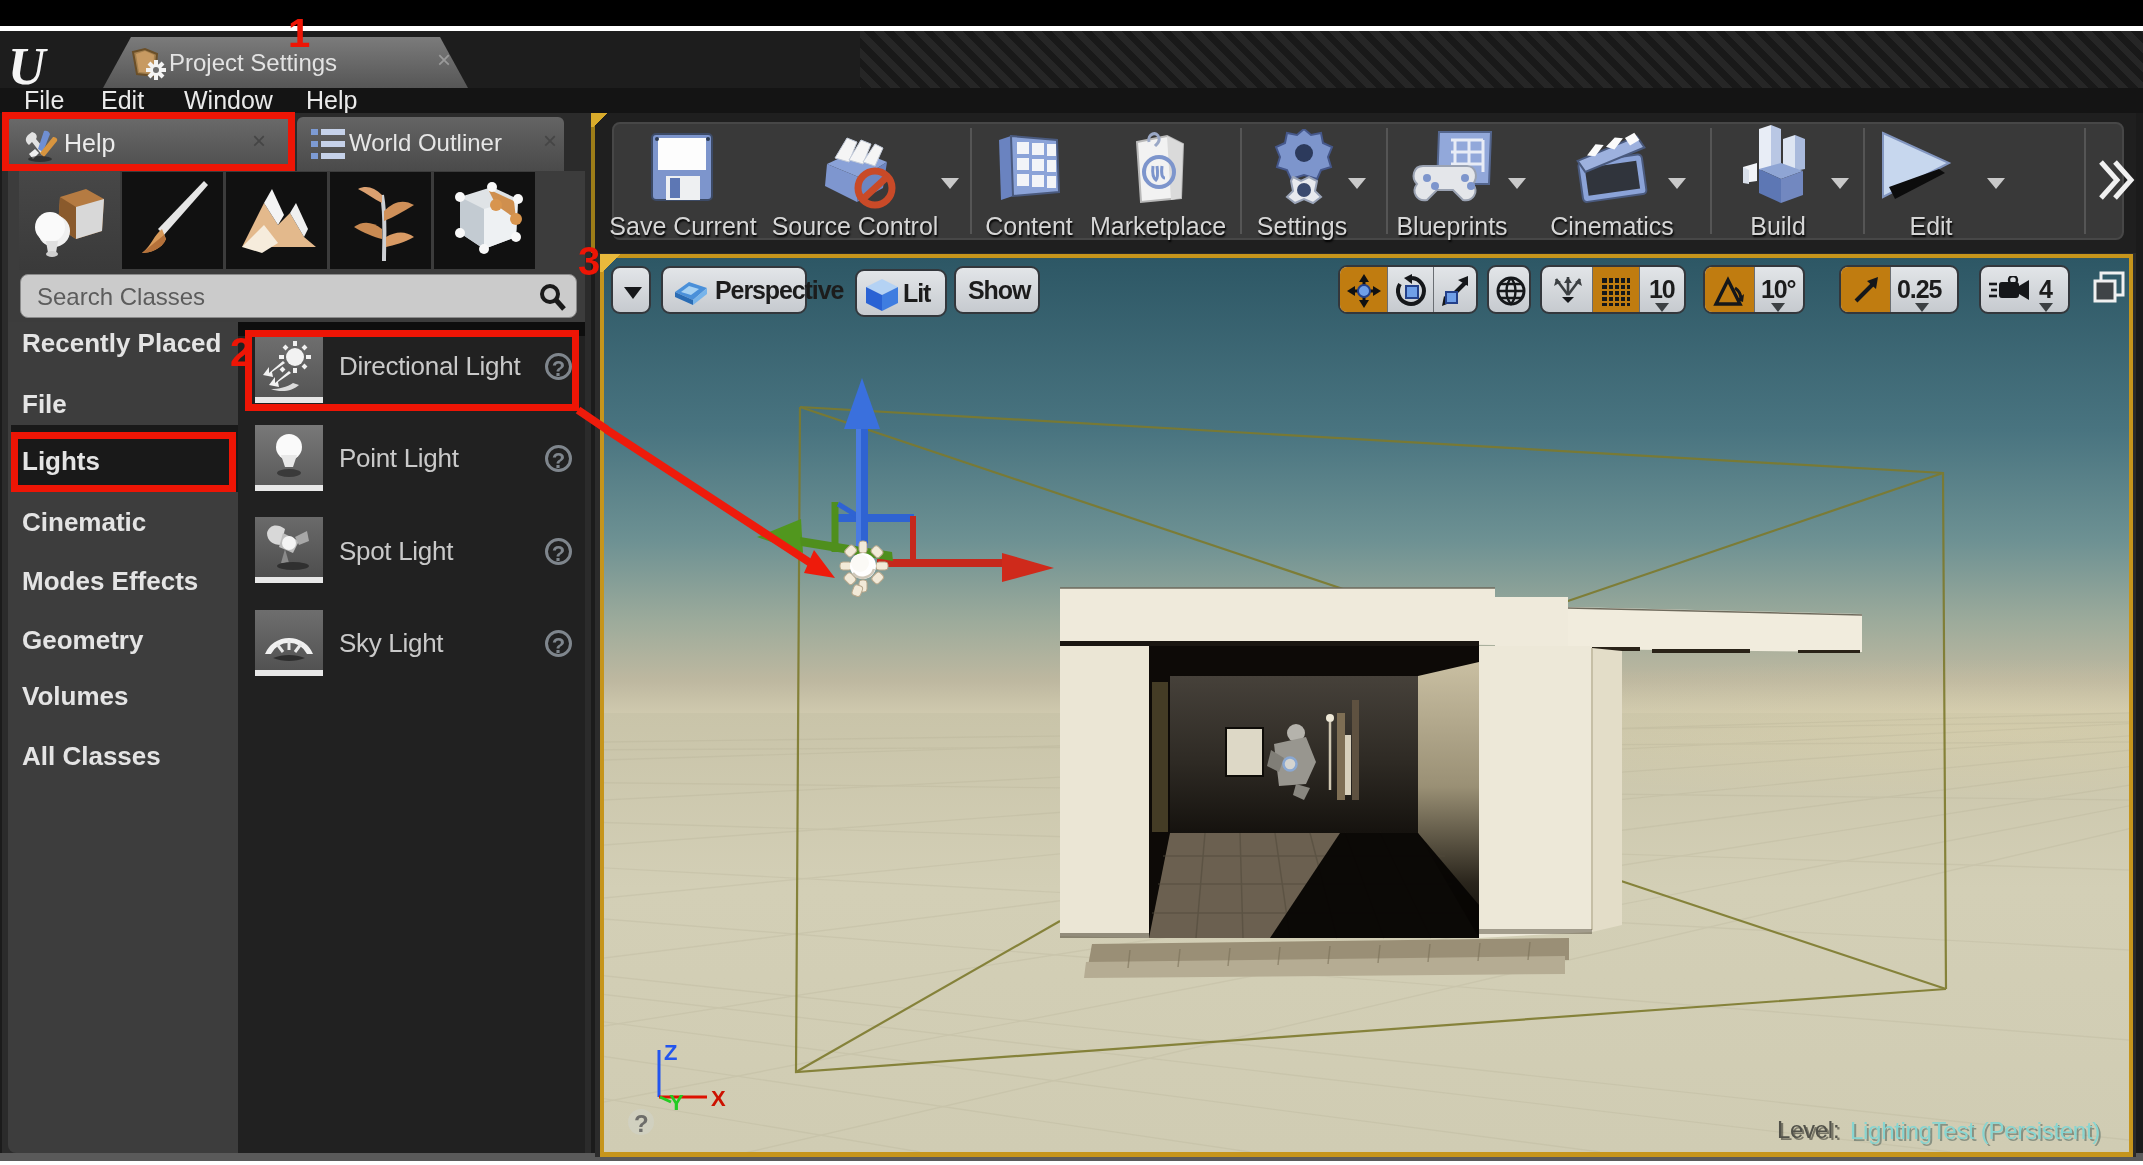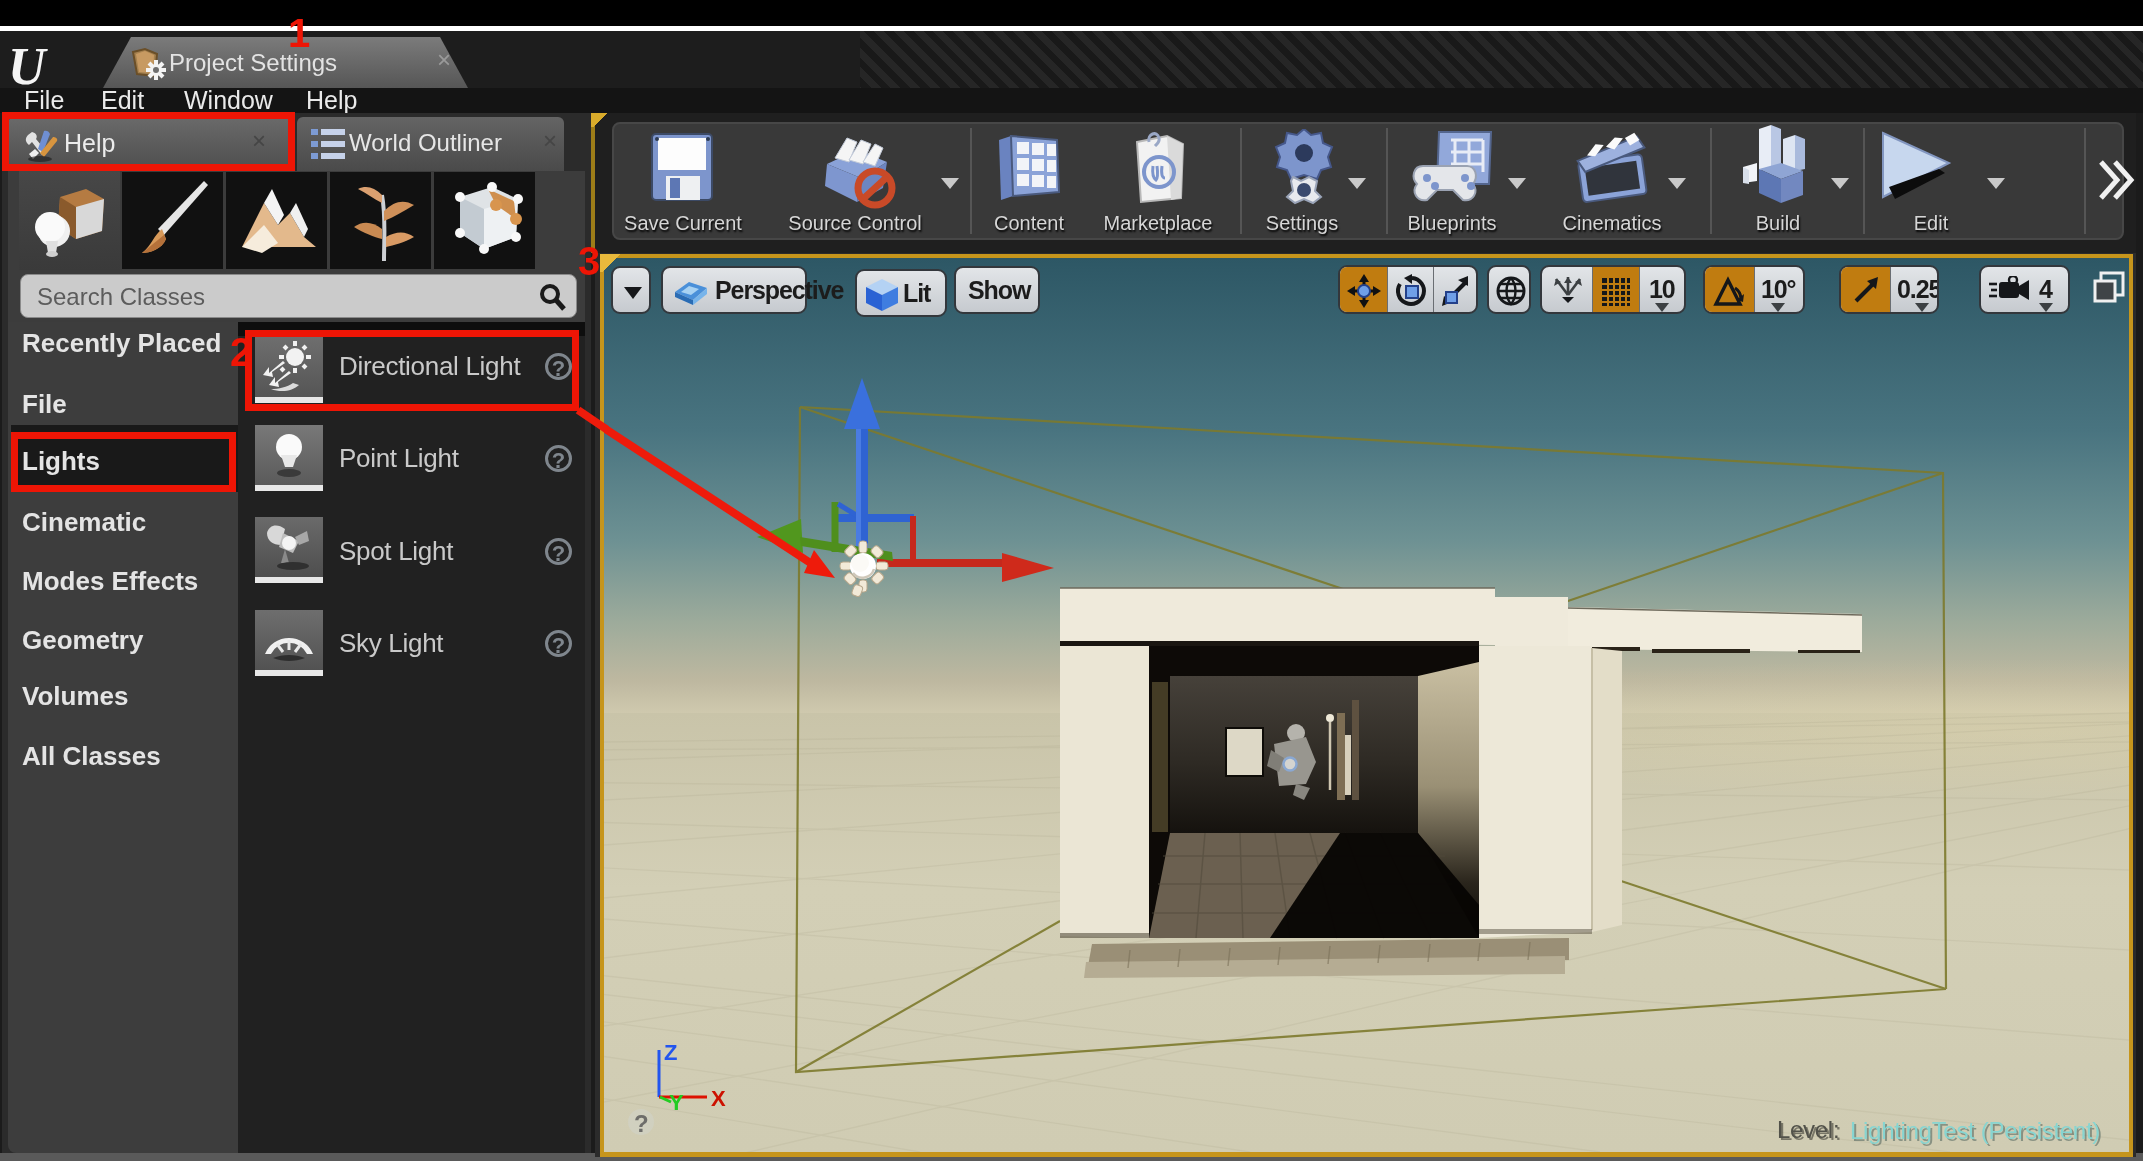--- a/index.html
+++ b/index.html
@@ -15,21 +15,21 @@
 .tab{position:absolute;top:6px;height:51px;color:#e3e3e3;font-size:24px}
 .tabshape{position:absolute;left:0;top:0;width:100%;height:100%}
 #menubar{left:0;top:57px;width:2143px;height:25px;background:#141414;color:#eaeaea;font-size:25px}
 #menubar span{position:absolute;top:-2px}
 
 #leftpanel{left:2px;top:82px;width:589px;height:1043px;background:#2b2b2b}
 
 #toolbar{left:591px;top:82px;width:1545px;height:140px;background:#1f1f1f}
 #tbpanel{left:21px;top:9px;width:1512px;height:118px;background:#393939;border:2px solid #474747;border-radius:8px}
 .tbsep{position:absolute;top:15px;height:106px;width:2px;background:#555}
-.tblabel{position:absolute;top:99px;width:200px;white-space:nowrap;text-align:center;color:#d6d6d6;font-size:20px;text-shadow:1px 2px 2px #000}
+.tblabel{position:absolute;top:99px;width:200px;white-space:nowrap;text-align:center;color:#d6d6d6;font-size:25px;text-shadow:1px 2px 2px #000}
 .tbcaret{position:absolute;top:65px;width:0;height:0;border-left:9px solid transparent;border-right:9px solid transparent;border-top:11px solid #c9c9c9}
 
 #vp{left:595px;top:222px;width:1541px;height:904px;background:#2b2b2b}
 .vpbtn{position:absolute;background:linear-gradient(#e2e5e8,#c6cacf);border:2px solid #33373c;border-radius:9px;color:#1c1c1c;font-size:25px;font-weight:bold;white-space:nowrap;letter-spacing:-1.1px}
 .redbox{position:absolute;border:7px solid #ee1505}
 .rednum{position:absolute;color:#ee1505;font-size:40px;line-height:40px;font-weight:bold}
 </style></head>
 <body>
 <div id="stage">
  <div id="topblack" class="abs"></div>
@@ -632,21 +632,21 @@
       <div style="position:absolute;left:0;top:0;width:49px;height:49px;background:#c07c10"></div>
       <div style="position:absolute;left:49px;top:0;width:1px;height:49px;background:#6a6e73"></div>
       <svg style="position:absolute;left:8px;top:7px" width="34" height="34" viewBox="0 0 34 34">
         <path d="M15 6 L3 30 L27 30 Z" fill="none" stroke="#15171a" stroke-width="3.4"></path>
         <path d="M22 14 A 14 14 0 0 1 28 24" fill="none" stroke="#15171a" stroke-width="3"></path>
         <polygon points="30,28 24,26 31,20" fill="#15171a"></polygon>
       </svg>
       <span style="position:absolute;left:56px;top:8px">10°</span>
       <div style="position:absolute;left:66px;top:36px;width:0;height:0;border-left:7px solid transparent;border-right:7px solid transparent;border-top:9px solid #3c4043"></div>
     </div>
-    <div class="vpbtn" style="left:1244px;top:12px;width:100px;height:49px;padding:10px;overflow:hidden">
+    <div class="vpbtn" style="left:1244px;top:12px;width:120px;height:49px;padding:10px;overflow:hidden">
       <div style="position:absolute;left:0;top:0;width:49px;height:49px;background:#c07c10"></div>
       <div style="position:absolute;left:49px;top:0;width:1px;height:49px;background:#6a6e73"></div>
       <svg style="position:absolute;left:9px;top:8px" width="32" height="32" viewBox="0 0 32 32">
         <line x1="6" y1="26" x2="24" y2="8" stroke="#15171a" stroke-width="4"></line>
         <polygon points="28,2 17,6 26,14" fill="#15171a"></polygon>
       </svg>
       <span style="position:absolute;left:56px;top:8px">0.25</span>
       <div style="position:absolute;left:74px;top:36px;width:0;height:0;border-left:7px solid transparent;border-right:7px solid transparent;border-top:9px solid #3c4043"></div>
     </div>
     <div class="vpbtn" style="left:1384px;top:12px;width:91px;height:49px">

